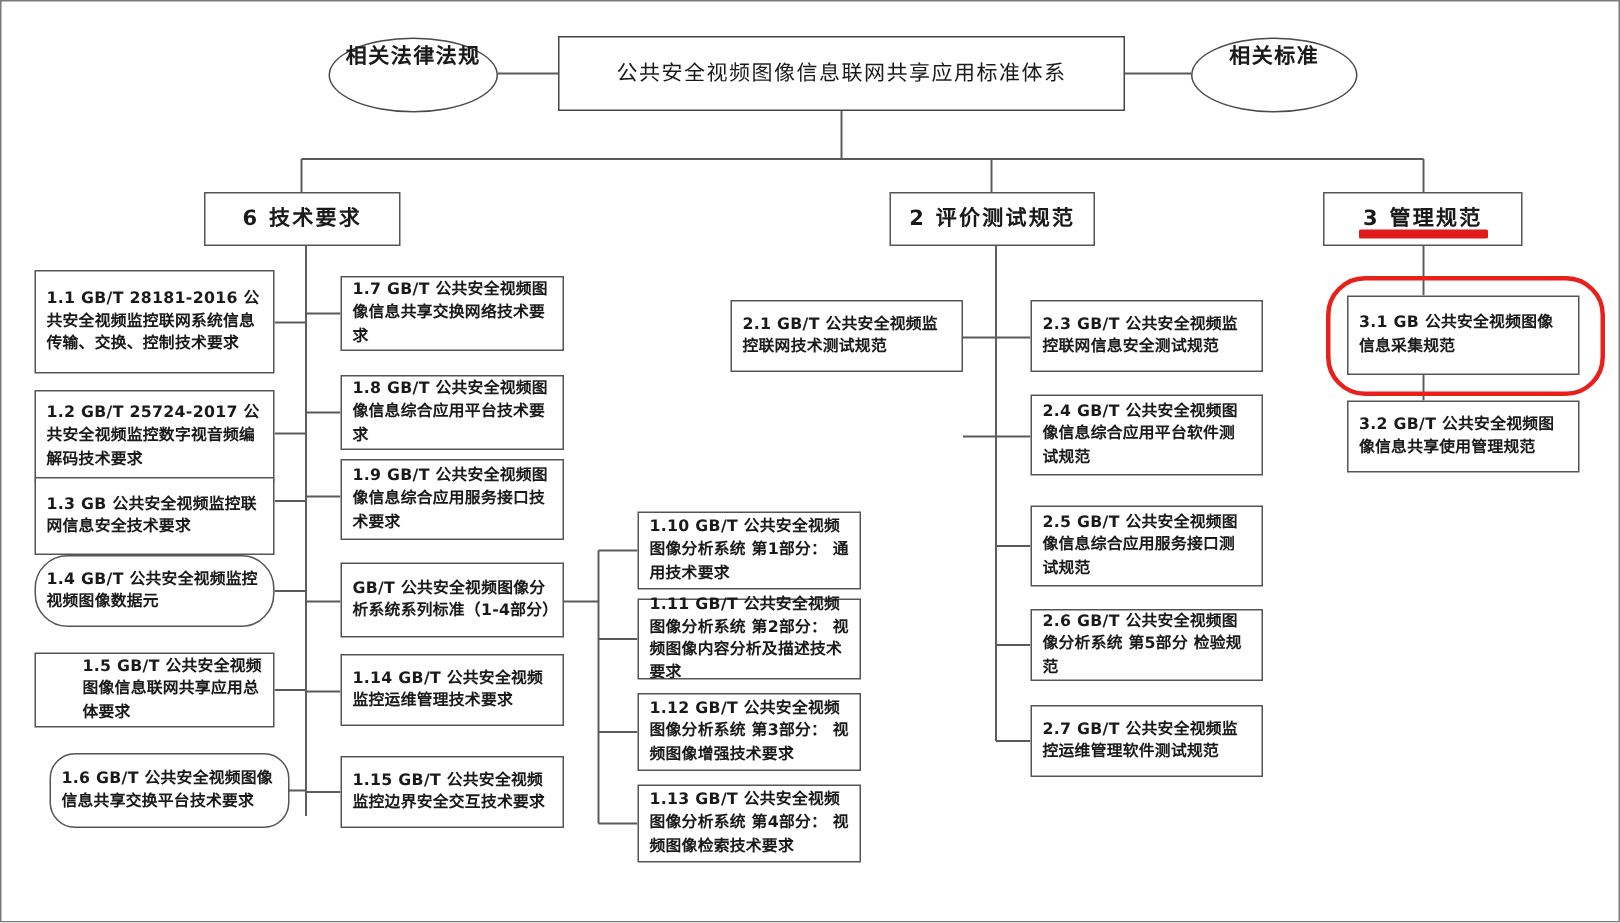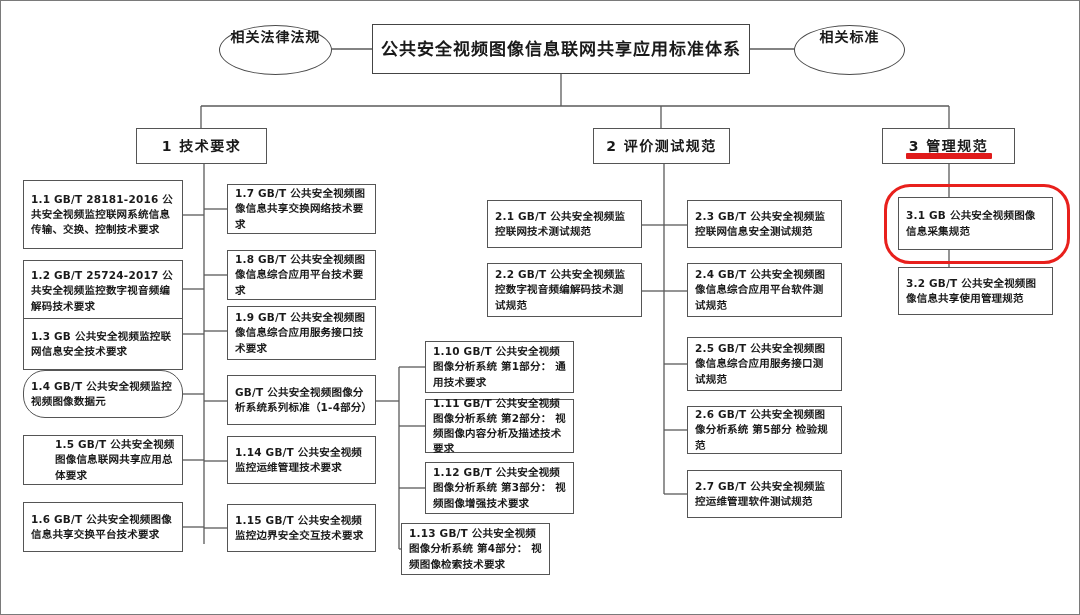--- a/index.html
+++ b/index.html
@@ -19,21 +19,21 @@
     color:#1a1a1a;
     display:flex;align-items:center;
     padding:4px 7px;
     line-height:1.45;
     letter-spacing:.2px;
   }
   .node .txt{display:block;width:100%;}
   .lvl0{
     border:1px solid #444;
     justify-content:flex-start;text-align:center;
-    font-size:17px;font-weight:700;letter-spacing:1px;
+    font-size:14px;font-weight:400;letter-spacing:1px;
   }
   .lvl1{
     justify-content:center;text-align:center;
     font-size:14px;font-weight:700;letter-spacing:1.5px;
   }
   .leaf{font-size:10.5px;font-weight:700;}
   .ellipse{
     position:absolute;box-sizing:border-box;
     border:1px solid #4a4a4a;border-radius:50%;
     background:#fff;display:flex;justify-content:center;
@@ -108,21 +108,21 @@
 
   <div class="node lvl0" style="left:371px;top:23px;width:378px;height:50px;">
     <span class="txt">公共安全视频图像信息联网共享应用标准体系</span>
   </div>
 
   <div class="ellipse" style="left:793px;top:24px;width:111px;height:50px;">
     <span>相关标准</span>
   </div>
 
   <div class="node lvl1" style="left:135px;top:127px;width:131px;height:36px;">
-    <span class="txt">1 技术要求</span>
+    <span class="txt">6 技术要求</span>
   </div>
 
   <div class="node lvl1" style="left:592px;top:127px;width:137px;height:36px;">
     <span class="txt">2 评价测试规范</span>
   </div>
 
   <div class="node lvl1" style="left:881px;top:127px;width:133px;height:36px;justify-content:flex-end;">
     <span class="txt">3 管理规范</span>
   </div>
   <div class="redbar" style="left:905px;top:152px;width:86px;height:6px;"></div>
@@ -135,21 +135,21 @@
   </div>
   <div class="node leaf" style="left:22px;top:307px;width:160px;height:52px;margin-top:10px;">
     <span class="txt">1.3 GB 公共安全视频监控联网信息安全技术要求</span>
   </div>
   <div class="node leaf" style="left:22px;top:369px;width:160px;height:48px;border-radius:22px;">
     <span class="txt">1.4 GB/T 公共安全视频监控视频图像数据元</span>
   </div>
   <div class="node leaf" style="left:22px;top:434px;width:160px;height:50px;padding-left:31px;">
     <span class="txt">1.5 GB/T 公共安全视频图像信息联网共享应用总体要求</span>
   </div>
-  <div class="node leaf" style="left:22px;top:501px;width:160px;height:50px;">
+  <div class="node leaf" style="left:32px;top:501px;width:160px;height:50px;border-radius:17px;">
     <span class="txt">1.6 GB/T 公共安全视频图像信息共享交换平台技术要求</span>
   </div>
 
   <div class="node leaf" style="left:226px;top:183px;width:149px;height:50px;">
     <span class="txt">1.7 GB/T 公共安全视频图像信息共享交换网络技术要求</span>
   </div>
   <div class="node leaf" style="left:226px;top:249px;width:149px;height:50px;">
     <span class="txt">1.8 GB/T 公共安全视频图像信息综合应用平台技术要求</span>
   </div>
   <div class="node leaf" style="left:226px;top:305px;width:149px;height:54px;">
@@ -167,30 +167,27 @@
 
   <div class="node leaf" style="left:424px;top:340px;width:149px;height:52px;">
     <span class="txt">1.10 GB/T 公共安全视频图像分析系统 第1部分： 通用技术要求</span>
   </div>
   <div class="node leaf" style="left:424px;top:398px;width:149px;height:54px;">
     <span class="txt">1.11 GB/T 公共安全视频图像分析系统 第2部分： 视频图像内容分析及描述技术要求</span>
   </div>
   <div class="node leaf" style="left:424px;top:461px;width:149px;height:52px;">
     <span class="txt">1.12 GB/T 公共安全视频图像分析系统 第3部分： 视频图像增强技术要求</span>
   </div>
-  <div class="node leaf" style="left:400px;top:522px;width:149px;height:52px;">
+  <div class="node leaf" style="left:424px;top:522px;width:149px;height:52px;">
     <span class="txt">1.13 GB/T 公共安全视频图像分析系统 第4部分： 视频图像检索技术要求</span>
   </div>
 
   <div class="node leaf" style="left:486px;top:199px;width:155px;height:48px;">
     <span class="txt">2.1 GB/T 公共安全视频监控联网技术测试规范</span>
   </div>
-  <div class="node leaf" style="left:486px;top:262px;width:155px;height:54px;">
-    <span class="txt">2.2 GB/T 公共安全视频监控数字视音频编解码技术测试规范</span>
-  </div>
 
   <div class="node leaf" style="left:686px;top:199px;width:155px;height:48px;">
     <span class="txt">2.3 GB/T 公共安全视频监控联网信息安全测试规范</span>
   </div>
   <div class="node leaf" style="left:686px;top:262px;width:155px;height:54px;">
     <span class="txt">2.4 GB/T 公共安全视频图像信息综合应用平台软件测试规范</span>
   </div>
   <div class="node leaf" style="left:686px;top:336px;width:155px;height:54px;">
     <span class="txt">2.5 GB/T 公共安全视频图像信息综合应用服务接口测试规范</span>
   </div>

